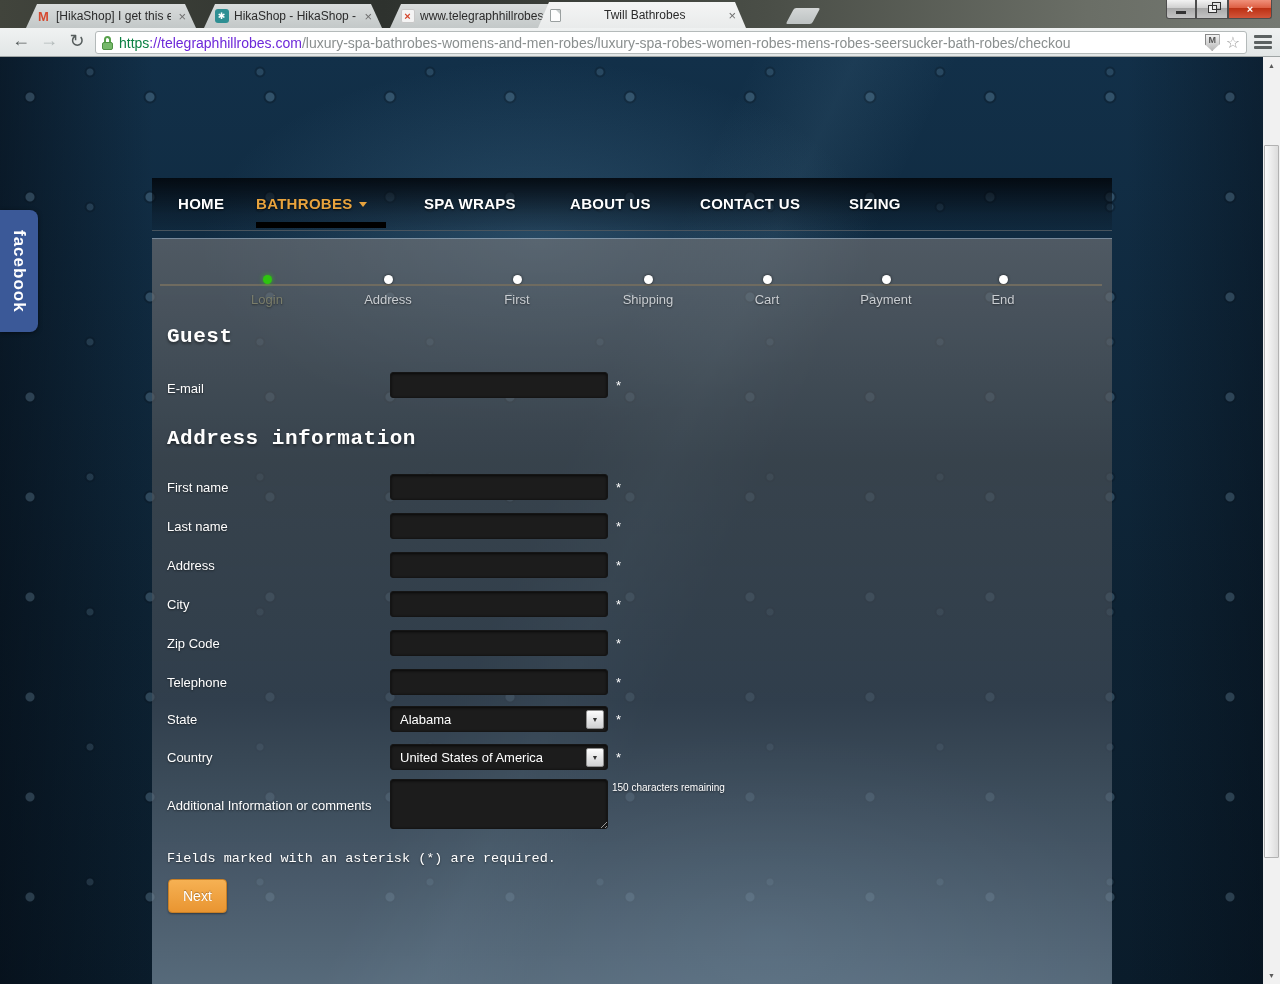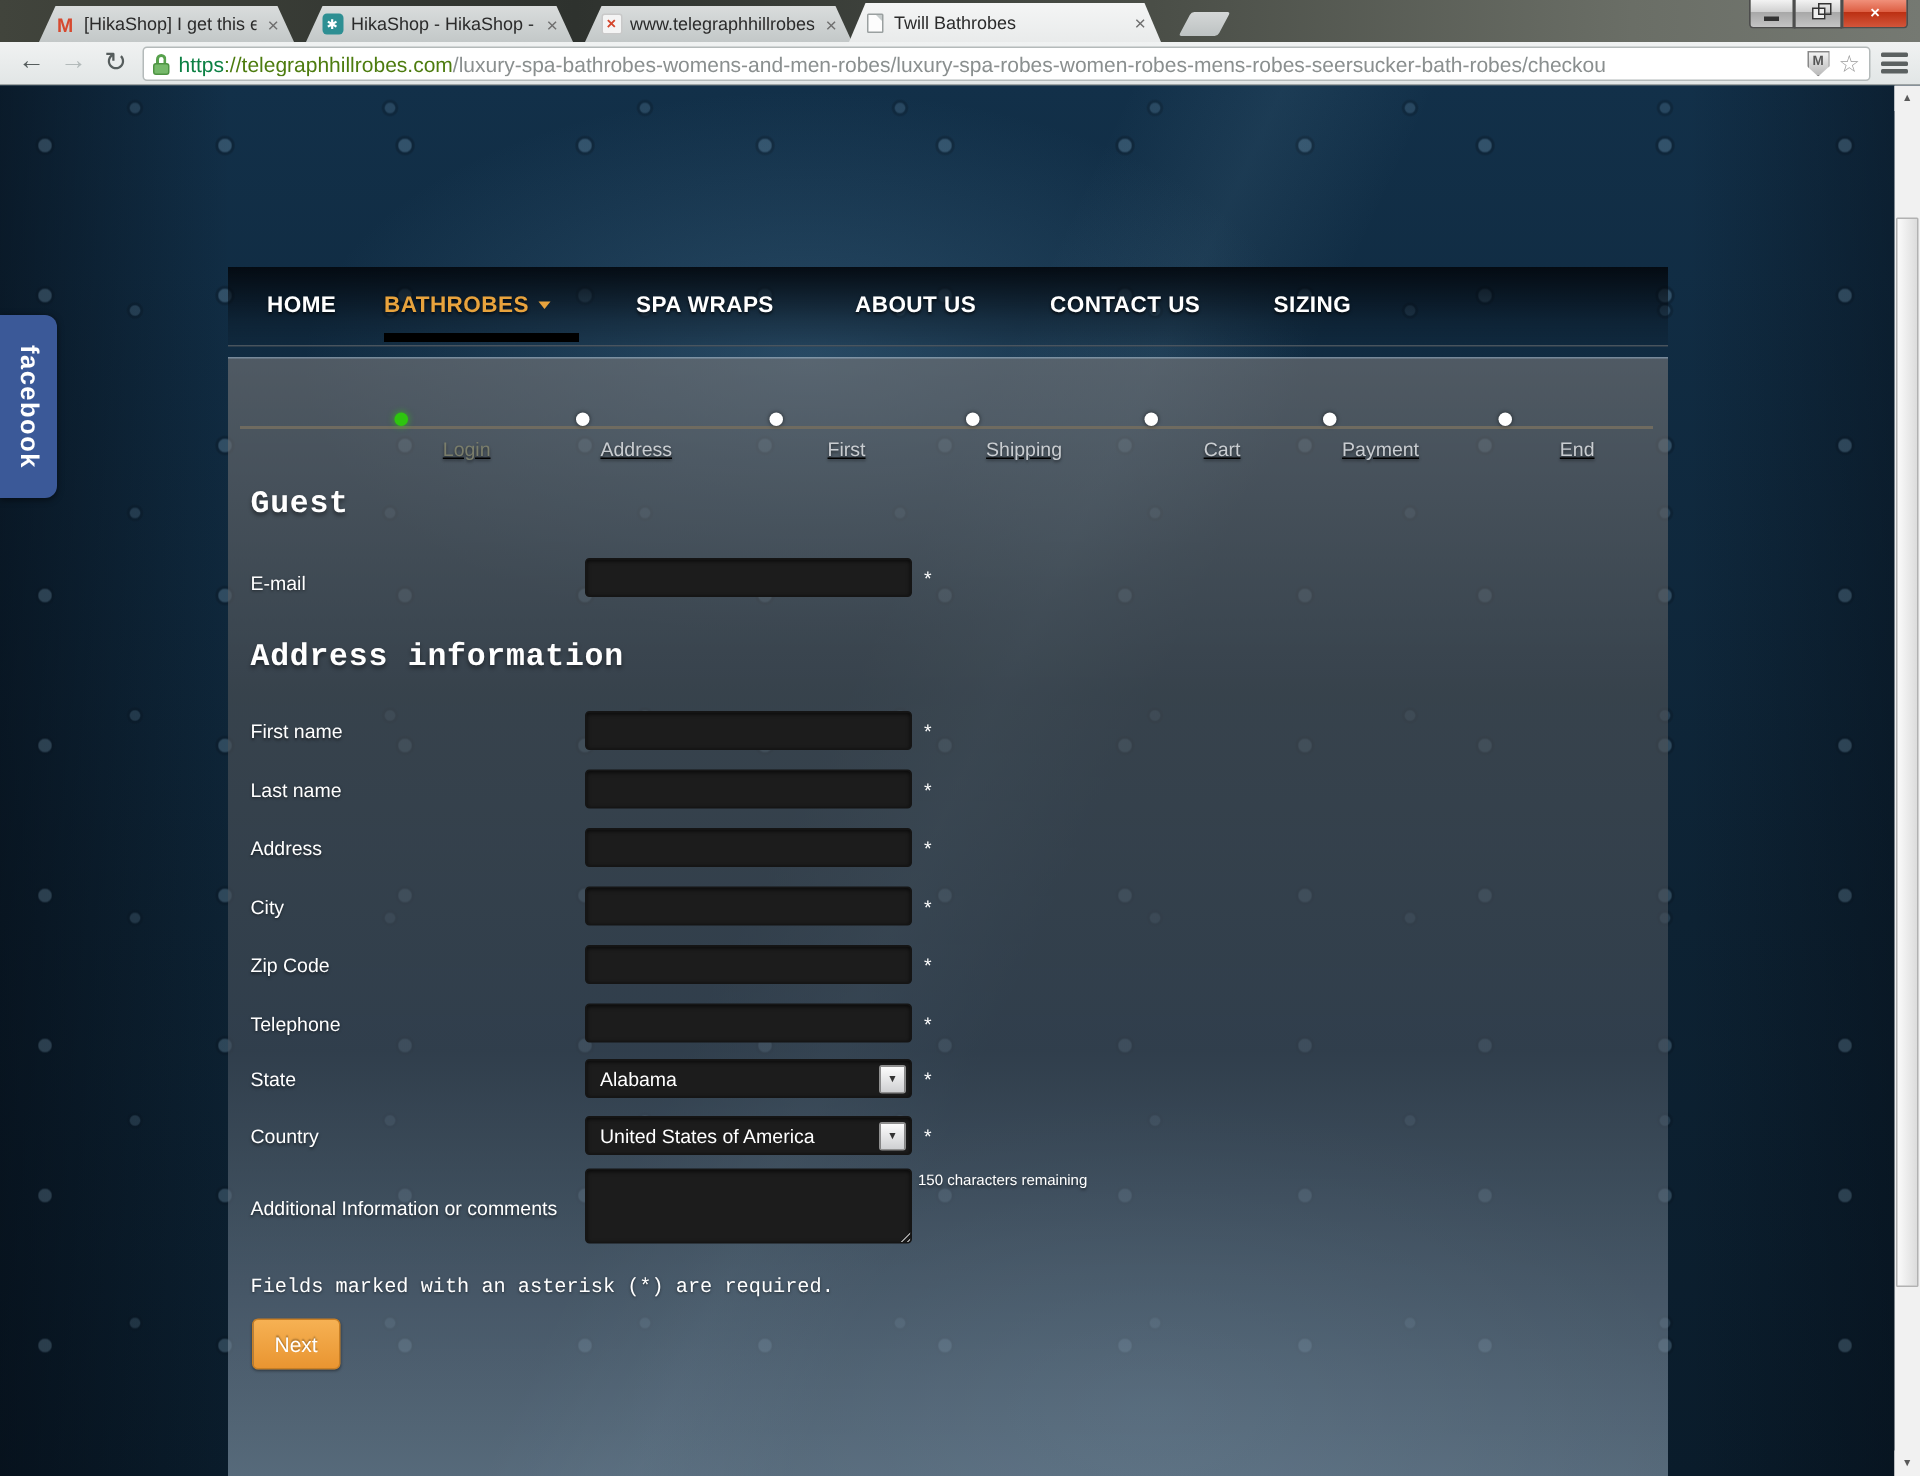--- a/index.html
+++ b/index.html
@@ -45,21 +45,21 @@
   .navbtn.fwd { color:#b3baba; }
   .omnibox { position:absolute; left:95px; top:3px; width:1152px; height:23px; background:#fff;
     border:1px solid #b4baba; border-radius:3px; display:flex; align-items:center; padding:0 6px; }
   .lock { width:11px; height:14px; position:relative; margin-right:6px; flex:none; }
   .lock-shackle { position:absolute; top:0; left:2px; width:7px; height:7px;
     border:2px solid #57a14c; border-bottom:none; border-radius:4px 4px 0 0; }
   .lock-body { position:absolute; bottom:0; width:11px; height:8px; background:#76b96a;
     border:1px solid #4e9343; border-radius:2px; }
   .url { font-size:14px; white-space:nowrap; overflow:hidden; flex:1; }
   .url .scheme { color:#0b8043; }
-  .url .host { color:#4d7c0f; }
+  .url .host { color:#6d28d9; }
   .url .path { color:#8a8f8f; }
   .shield { width:15px; height:17px; flex:none; margin:0 4px;
     clip-path:polygon(0 0,100% 0,100% 60%,50% 100%,0 60%);
     background:linear-gradient(#f2f2f2,#b9b9b9); border:1px solid #888;
     display:flex; align-items:flex-start; justify-content:center; font-size:9px; font-weight:bold; color:#555; }
   .starbtn { font-size:16px; color:#9b9b9b; flex:none; margin-left:2px; }
   .menubtn { position:absolute; right:6px; top:5px; width:22px; height:18px;
     display:flex; flex-direction:column; justify-content:space-between; padding:2px 2px; }
   .menubtn b { height:3px; background:#5b6161; border-radius:1px; }
 
@@ -113,21 +113,21 @@
   .chev { display:inline-block; margin-left:6px; vertical-align:2px;
     border-left:4px solid transparent; border-right:4px solid transparent; border-top:5px solid #e8a33d; }
   .nav-underline { position:absolute; left:104px; bottom:2px; width:130px; height:6px; background:#000; }
 
   .panel { position:absolute; left:152px; top:181px; width:960px; height:746px;
     border-top:1px solid rgba(255,255,255,0.18);
     background:linear-gradient(180deg, rgba(118,118,120,0.62), rgba(76,81,86,0.66) 30%,
       rgba(72,82,94,0.60) 62%, rgba(142,162,180,0.58) 100%); }
 
   .steps-line { position:absolute; left:8px; top:45px; width:942px; height:2px; background:#6f6b60; }
-  .step { position:absolute; top:36px; width:120px; text-align:right;text-decoration:underline; }
+  .step { position:absolute; top:36px; width:120px; text-align:center; }
   .dot { width:9px; height:9px; border-radius:50%; background:#fff; margin:0 auto 8px;
     box-shadow:0 0 3px rgba(0,0,0,0.6); }
   .dot.green { background:#2ec50f; box-shadow:0 0 5px rgba(46,197,15,0.8); }
   .step-label { font-size:13px; color:#c9cdd1; text-shadow:0 1px 2px rgba(0,0,0,0.5); }
   .step-label.dim { color:#7b7e6b; }
 
   .h2 { position:absolute; left:15px; color:#fff; font-family:Liberation Mono, monospace;
     font-weight:bold; font-size:21px; letter-spacing:0.5px; text-shadow:0 2px 3px rgba(0,0,0,0.45); }
   .flabel { position:absolute; left:15px; font-size:13px; color:#fff; text-shadow:0 1px 2px rgba(0,0,0,0.5); }
   .finput { position:absolute; left:238px; width:218px; height:26px; background:#1c1c1c;
@@ -171,21 +171,21 @@
     <span class="tab-title">HikaShop - HikaShop - Re</span>
     <span class="tab-close">×</span>
   </div>
   <div class="tab" style="left:390px;width:178px;">
     <span class="favicon">
         <span class="fav-joomla">×</span>
       </span>
     <span class="tab-title">www.telegraphhillrobes.co</span>
     <span class="tab-close">×</span>
   </div>
-  <div class="tab active" style="left:566px;width:208px;">
+  <div class="tab active" style="left:538px;width:208px;text-align:center;">
     <span class="favicon">
         <span class="fav-page">
           <i></i>
         </span>
       </span>
     <span class="tab-title">Twill Bathrobes</span>
     <span class="tab-close">×</span>
   </div>
   <div class="newtab"></div>
   <div class="winbtns">

